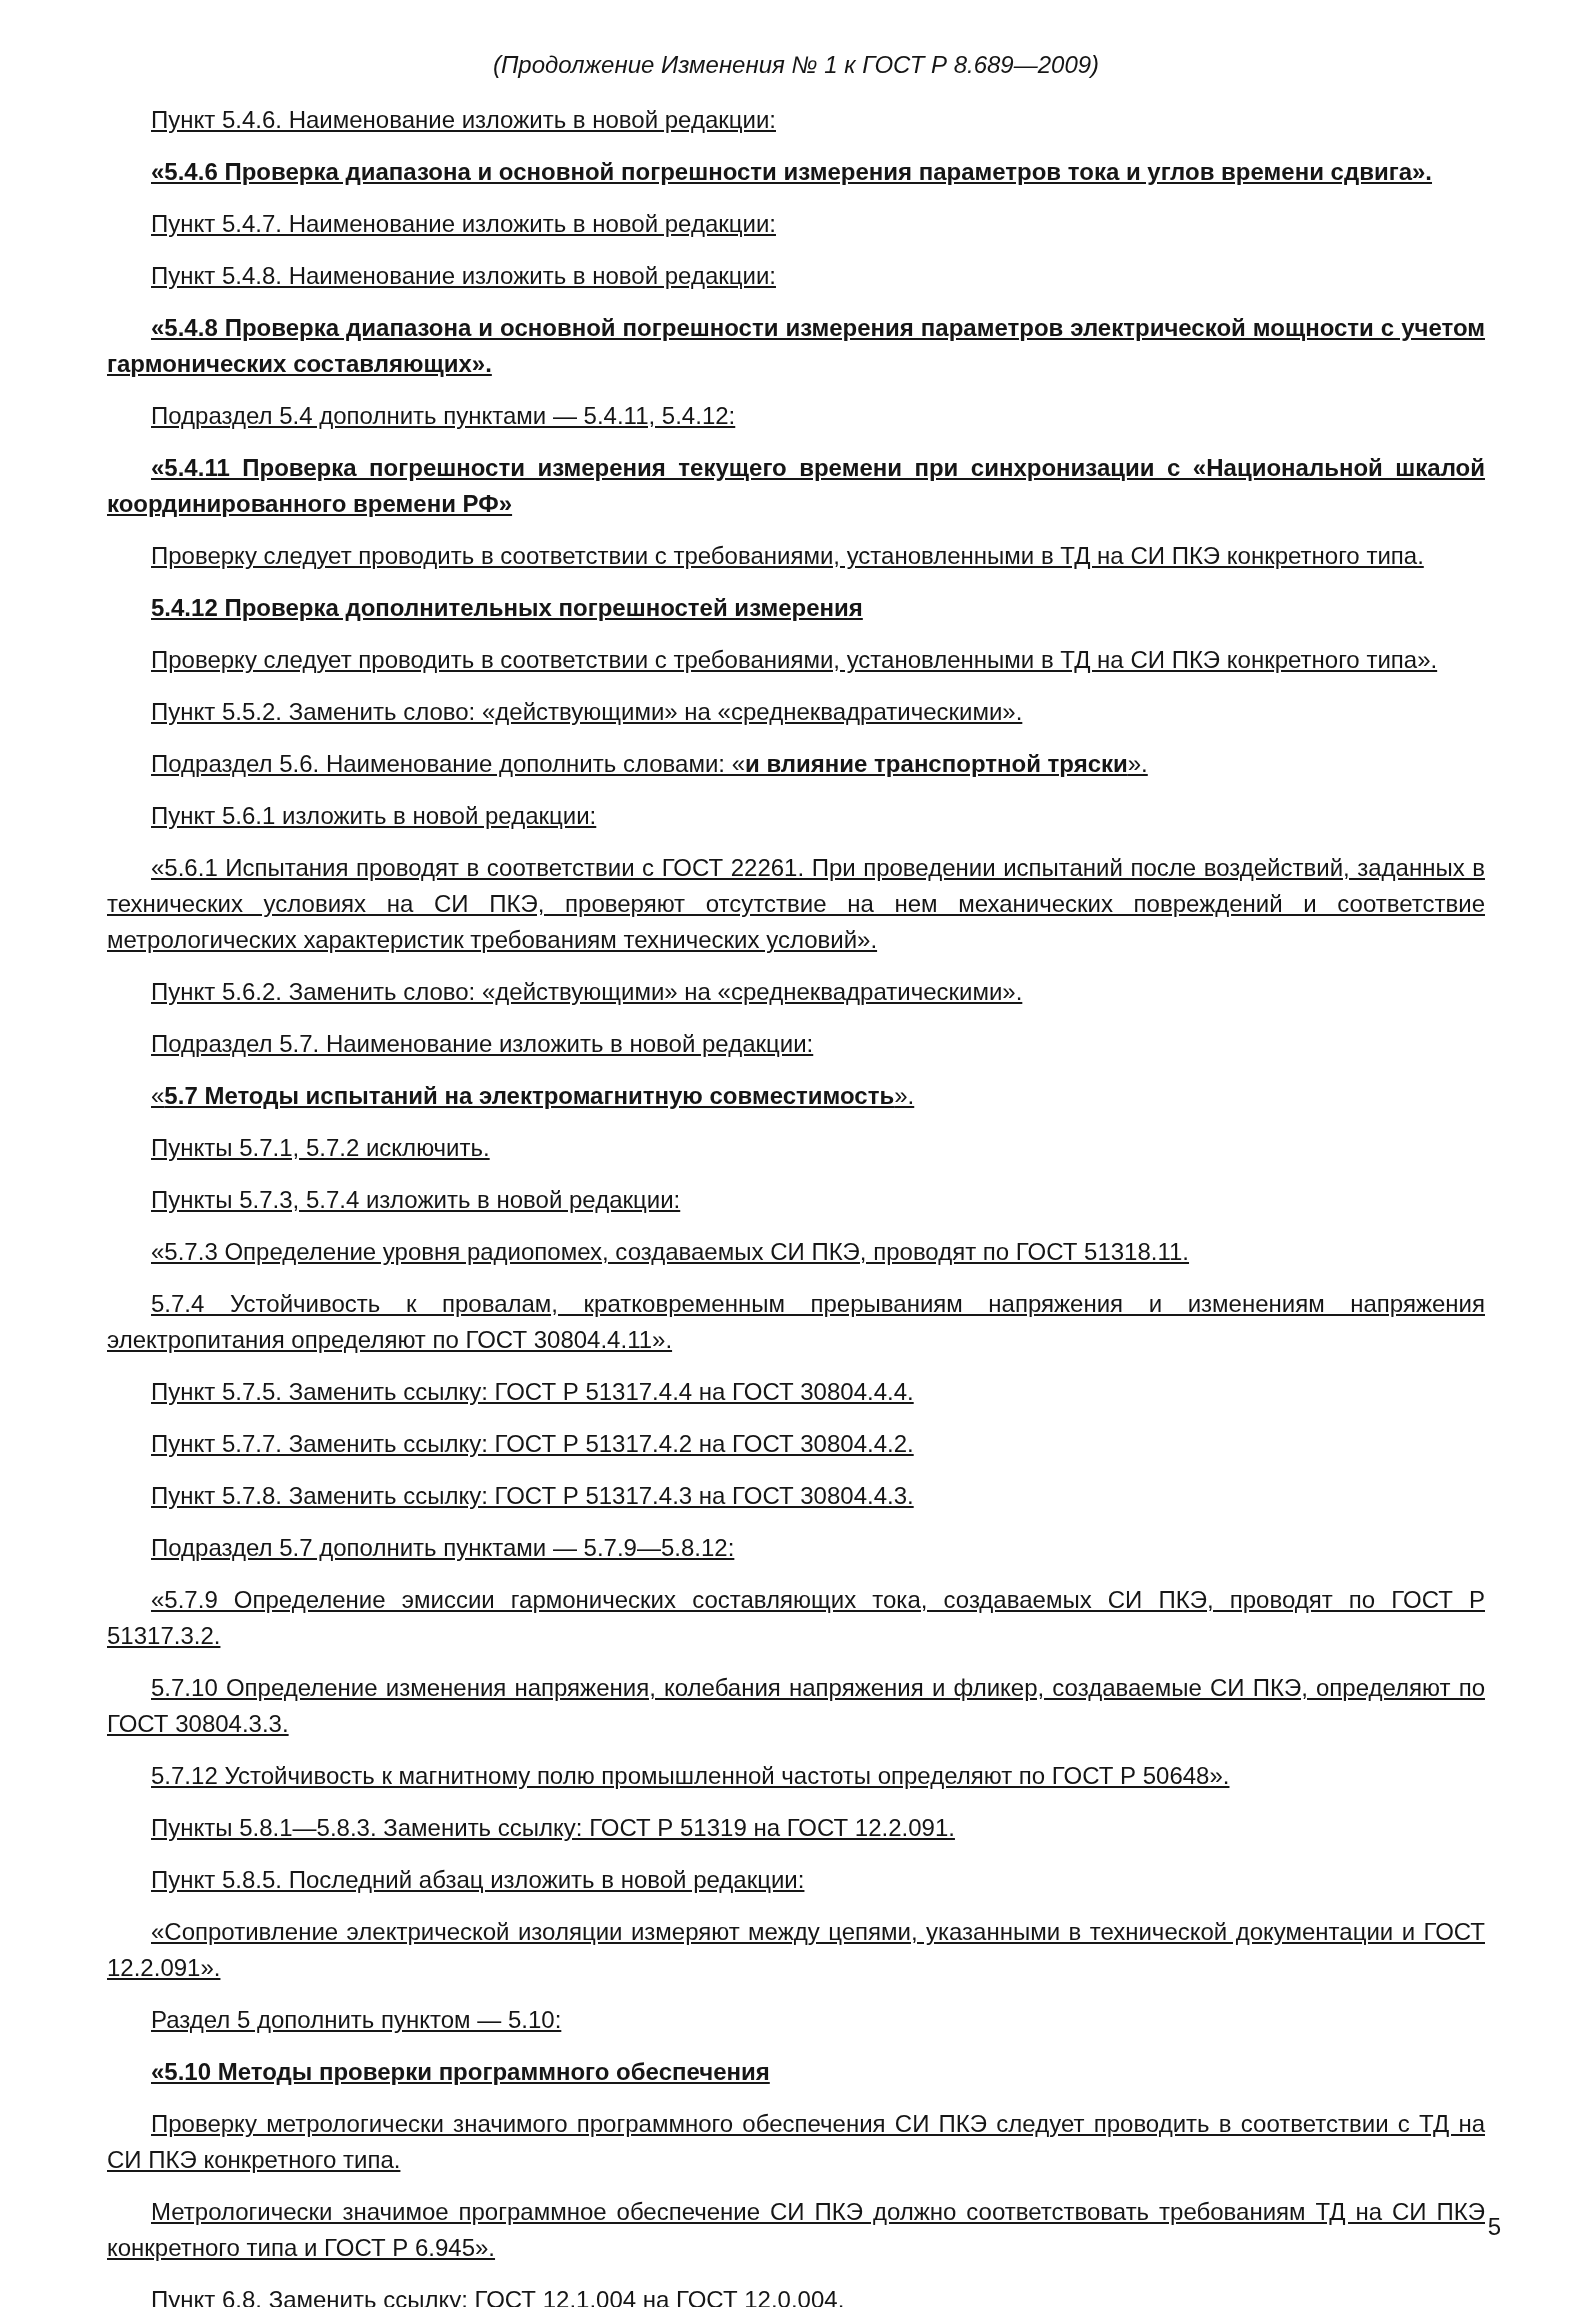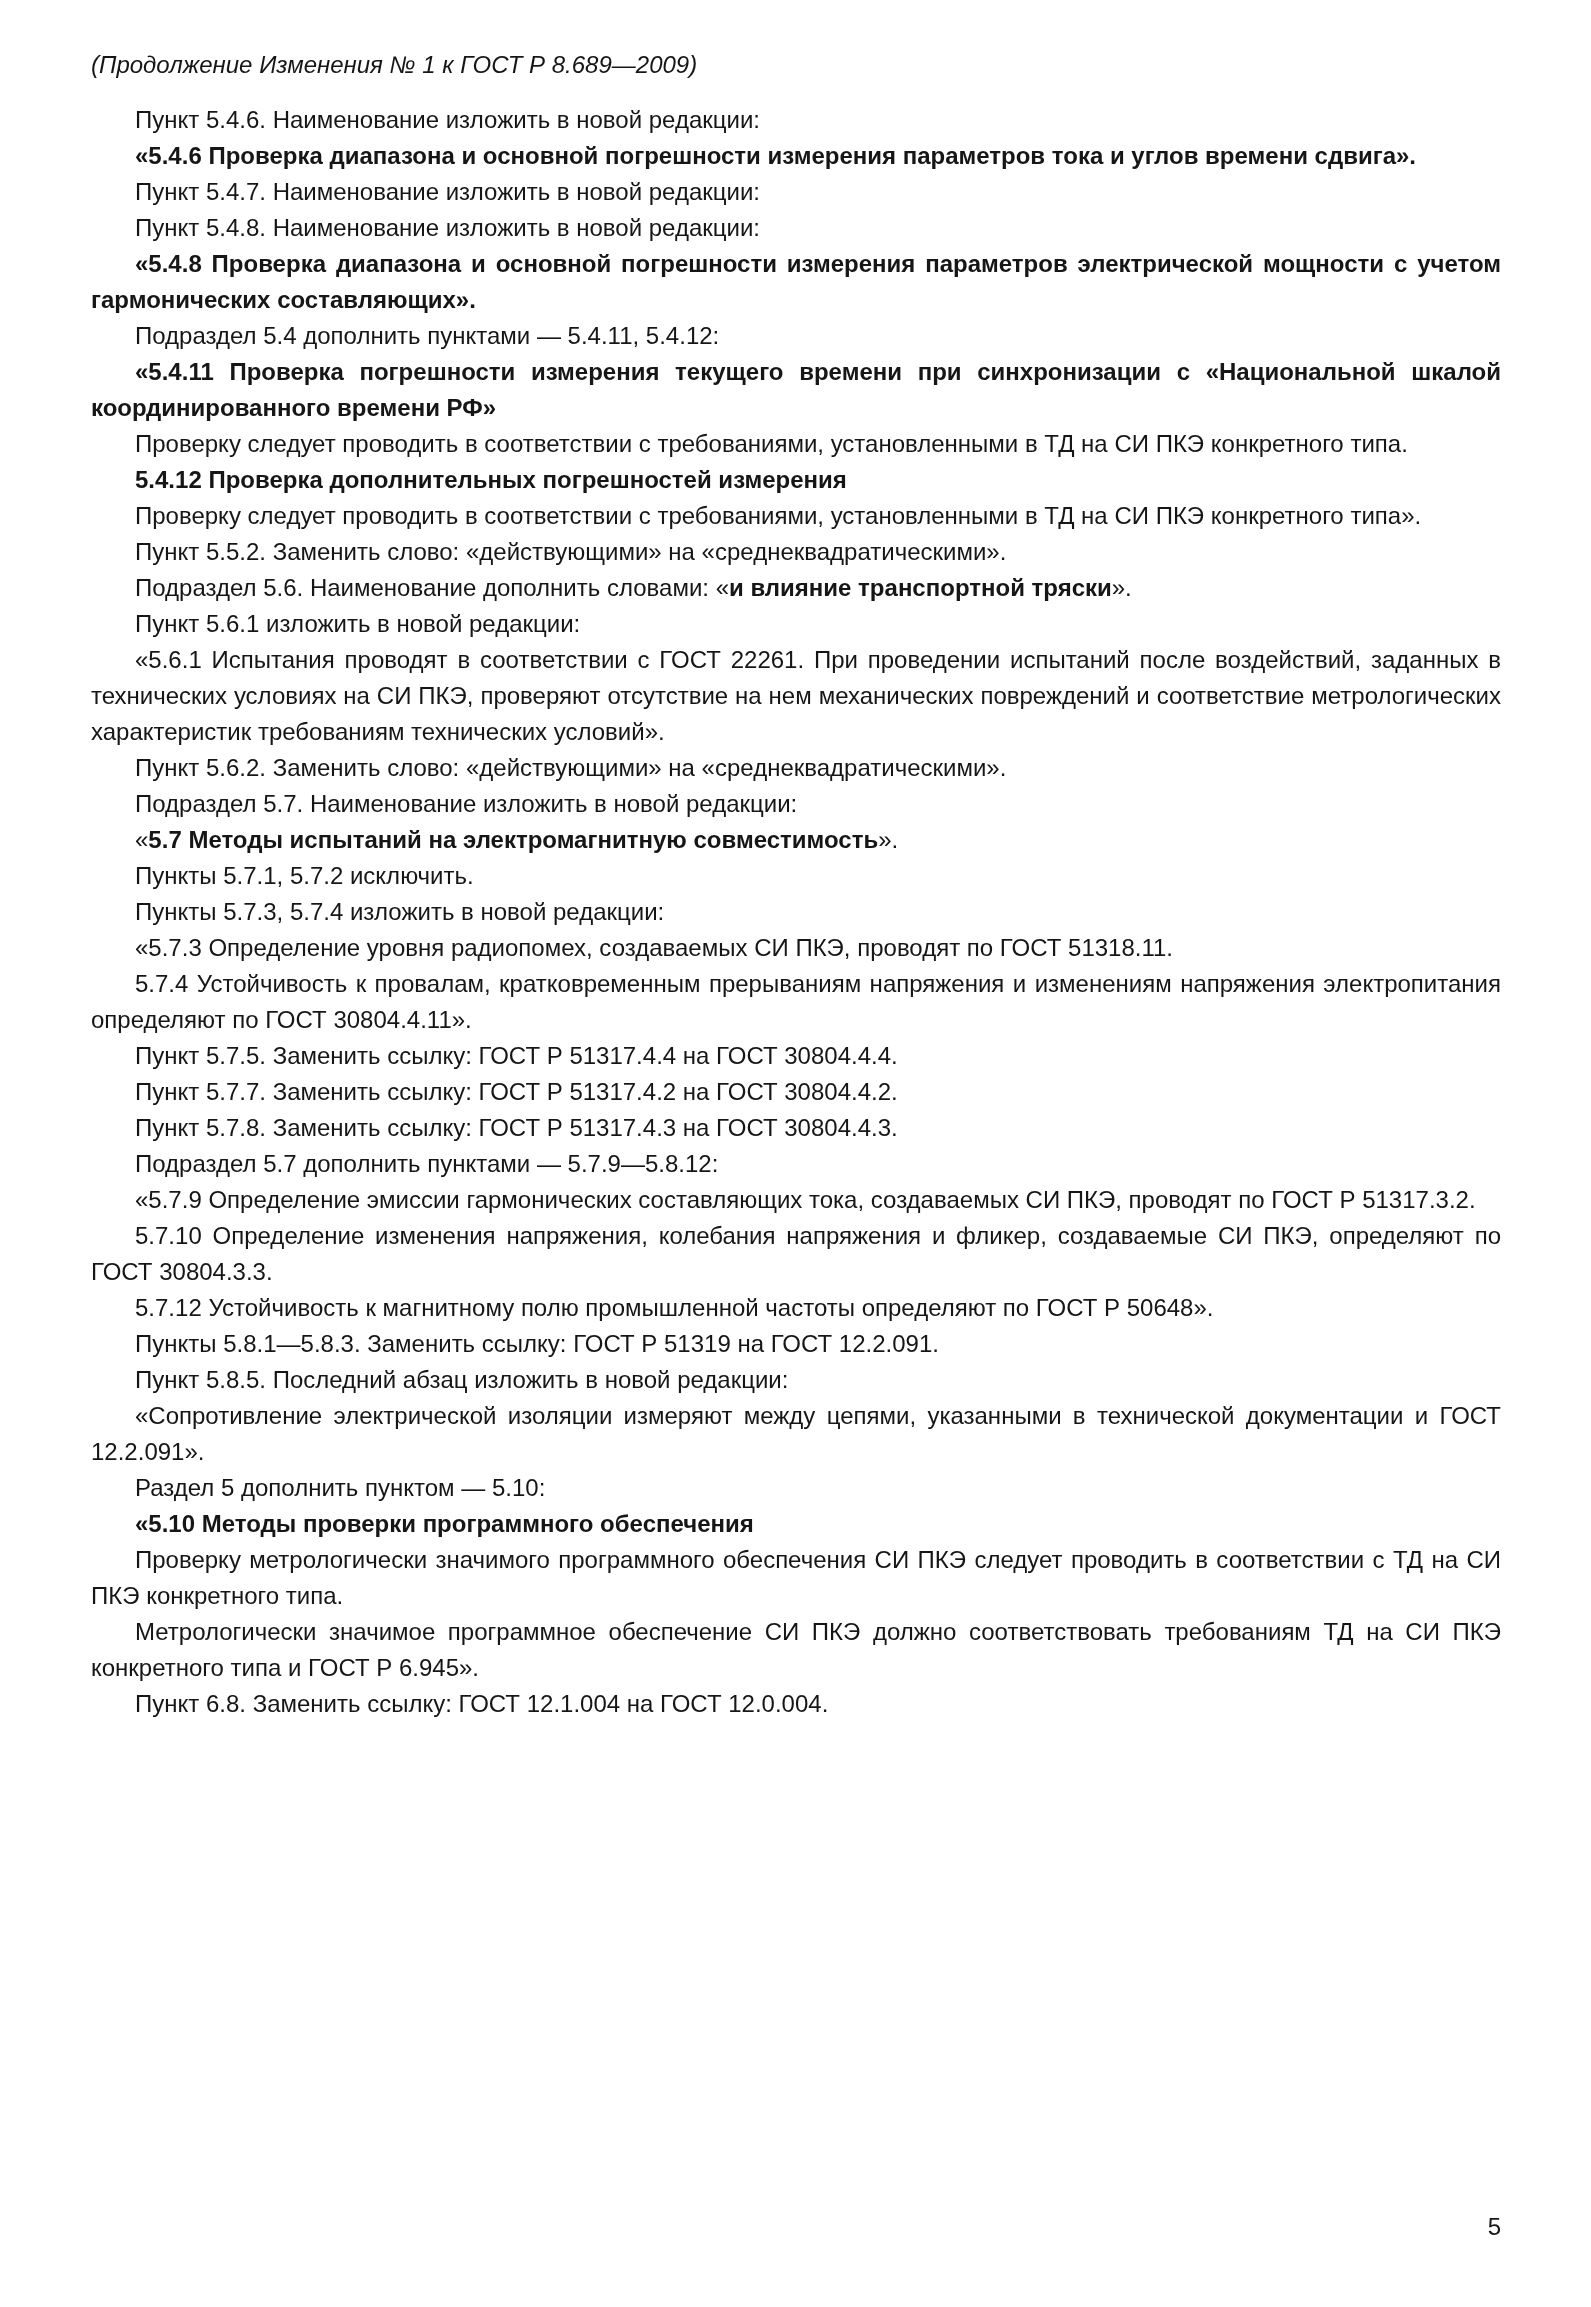--- a/index.html
+++ b/index.html
@@ -15,29 +15,30 @@
     background: #ffffff;
     box-sizing: border-box;
     padding: 47px 90px 0 91px;
     font-family: "Liberation Sans", sans-serif;
     font-size: 24px;
     line-height: 36px;
     color: #161616;
     overflow: hidden;
   }
   .doc-header {
-    text-align: left;
+    text-align: center;
     font-style: italic;
     margin-bottom: 19px;
     white-space: nowrap;
   }
   .doc-body p.para {
-    margin: 0;
+    margin: 16px;
     text-align: justify;
     text-indent: 44px;
+    text-decoration: underline;
   }
   .seg.bold {
     font-weight: bold;
   }
   .page-number {
     position: absolute;
     right: 90px;
     bottom: 62px;
     font-size: 24px;
   }

